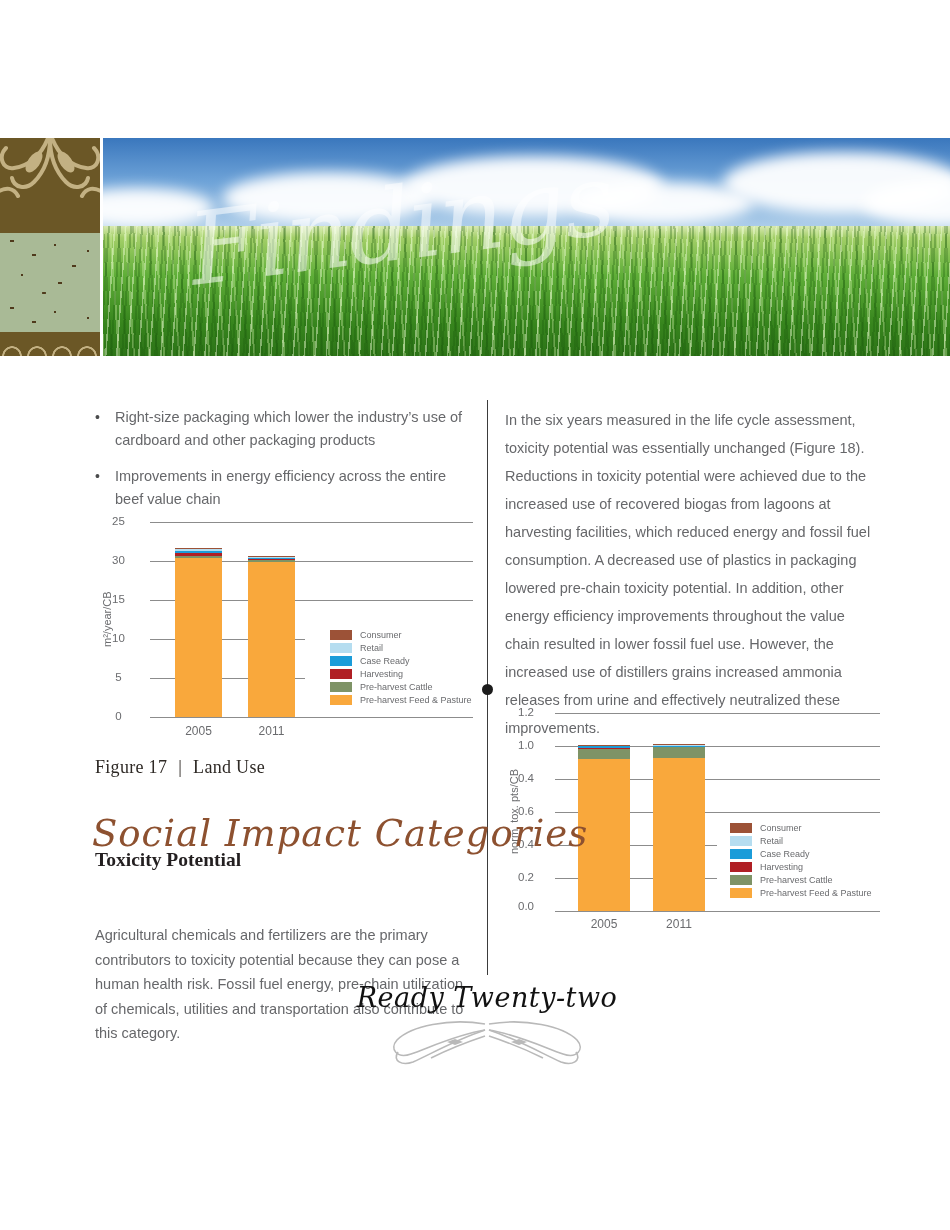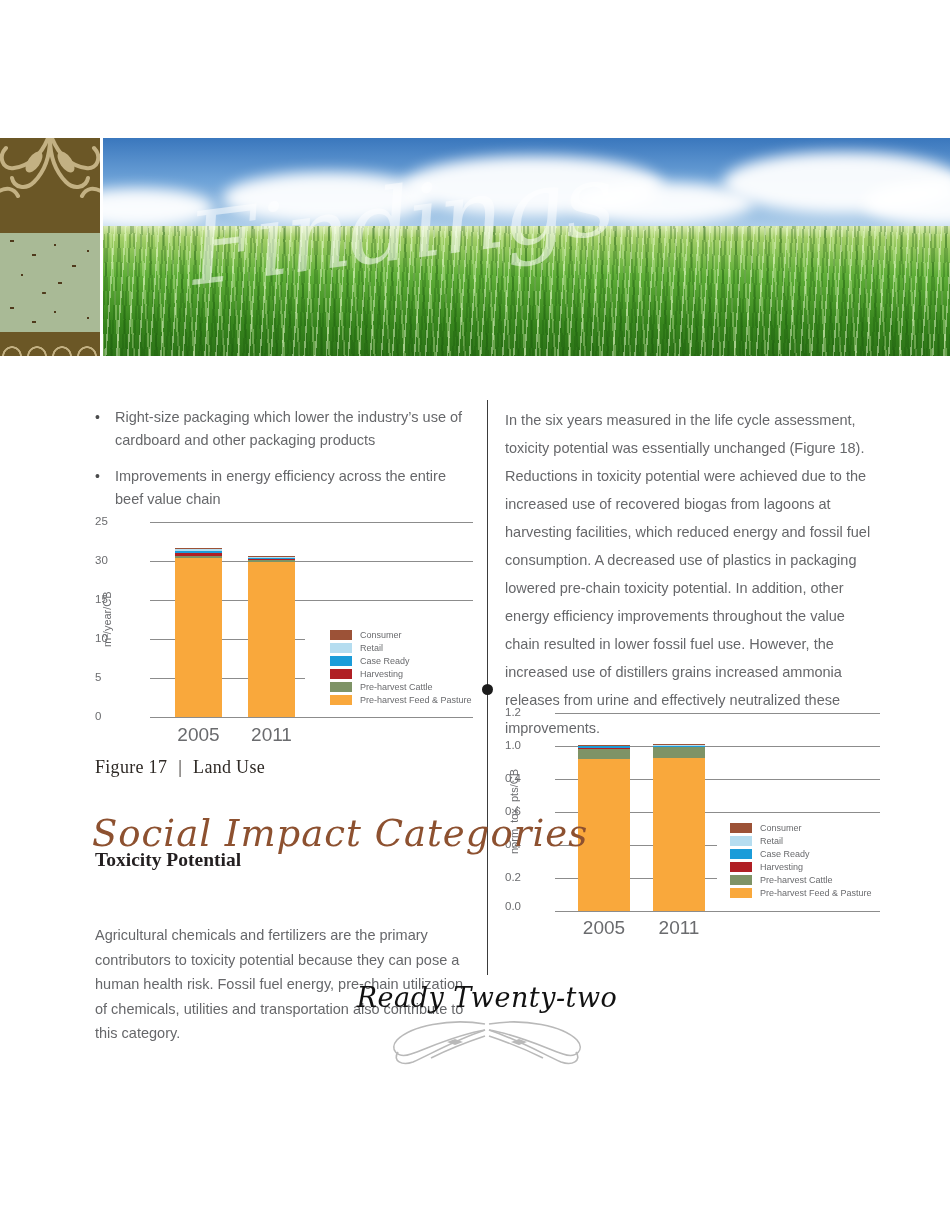--- a/index.html
+++ b/index.html
@@ -55,23 +55,23 @@
   .script-heading{position:absolute;left:92px;top:812px;font-family:"DejaVu Serif",serif;
     font-style:italic;font-size:37px;color:#8D5130;letter-spacing:1px;white-space:nowrap;text-align:right;}
   .subheading{position:absolute;left:95px;top:849px;font-family:"Liberation Serif",serif;
     font-weight:bold;font-size:19.5px;color:#231F20;}
 
   
   .chart{position:absolute;}
   #chart17{left:95px;top:515px;width:382px;height:240px;}
   #chart18{left:505px;top:700px;width:382px;height:248px;}
   .gridline{position:absolute;height:1px;background:#8C8C8C;}
-  .tick-label{position:absolute;text-align:left;font-size:11.5px;color:#6A6B6E;}
+  .tick-label{position:absolute;text-align:center;font-size:11.5px;color:#6A6B6E;}
   .bar-seg{position:absolute;}
-  .cat-label{position:absolute;text-align:center;font-size:19px;color:#6A6B6E;}
+  .cat-label{position:absolute;text-align:center;font-size:12px;color:#6A6B6E;}
   .legend-swatch{position:absolute;}
   .legend-label{position:absolute;font-size:9px;line-height:11px;color:#6A6B6E;white-space:nowrap;}
   .ylabel{position:absolute;writing-mode:vertical-rl;transform:rotate(180deg);
     font-size:11px;color:#6A6B6E;height:130px;text-align:center;}
 
   
   .footer-label{position:absolute;left:337px;top:982px;width:300px;text-align:center;
     font-family:"DejaVu Serif",serif;font-style:italic;font-size:27px;color:#111111;letter-spacing:.5px;white-space:nowrap;}
   .footer-flourish{position:absolute;left:387px;top:1018px;}
 </style>

